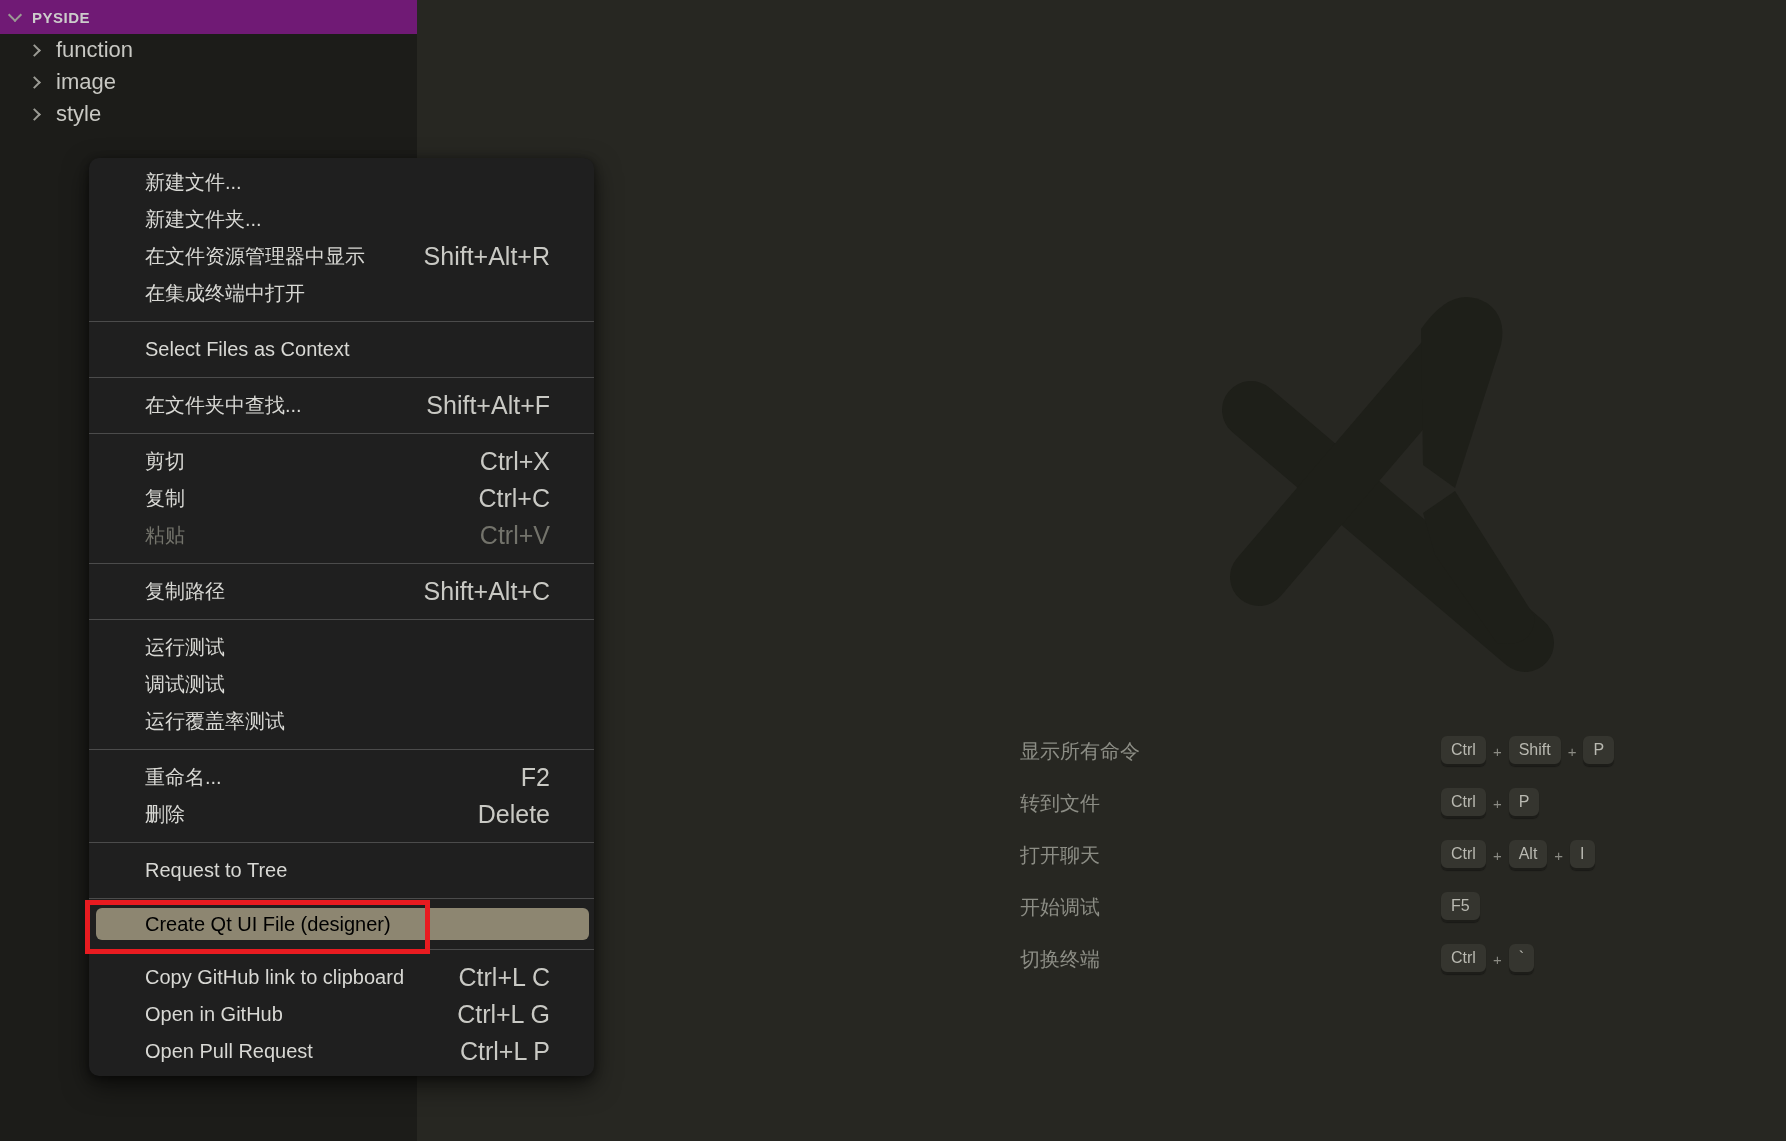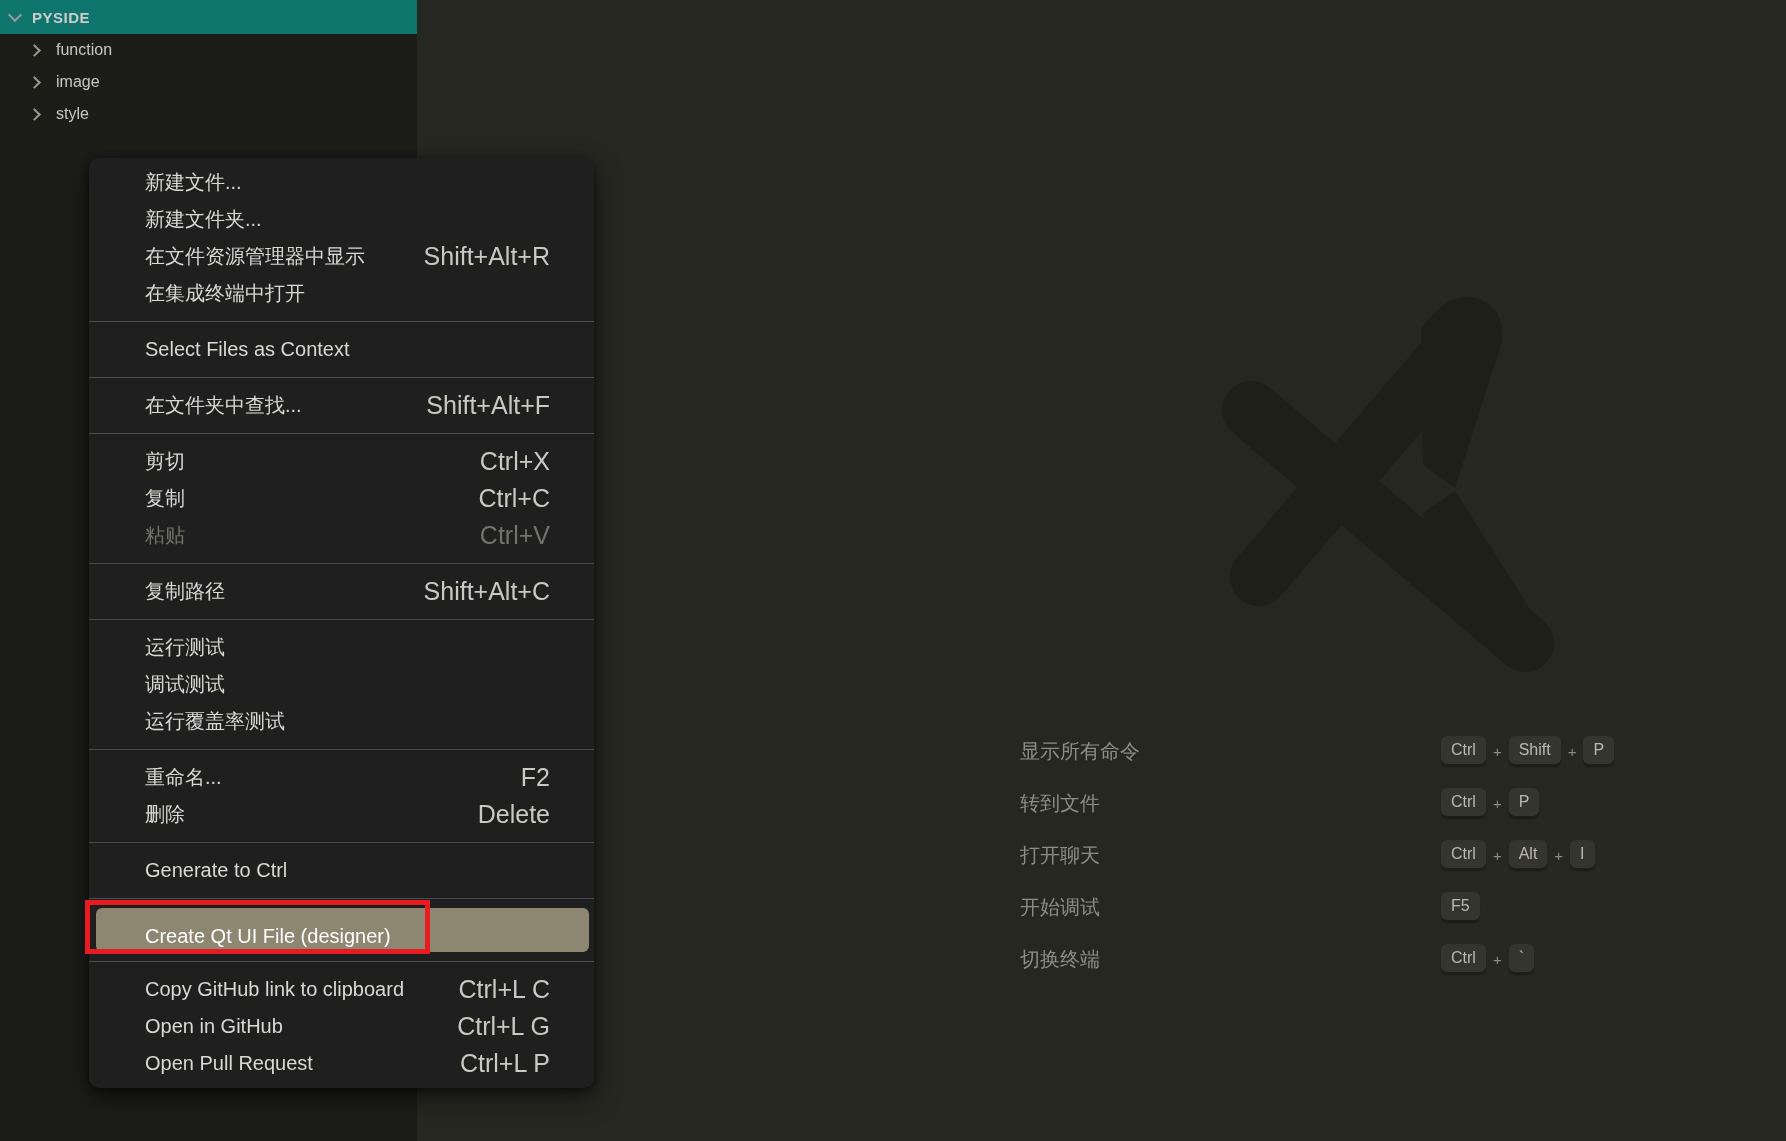--- a/index.html
+++ b/index.html
@@ -1,26 +1,26 @@
 <!DOCTYPE html>
 <html><head>
 <meta charset="utf-8">
 <style>
   html,body{margin:0;padding:0;background:#262621;}
   #stage{position:relative;width:1786px;height:1141px;overflow:hidden;
          background:#272722;font-family:"Liberation Sans",sans-serif;
          -webkit-font-smoothing:antialiased;}
   
   #explorer-header{position:absolute;left:0;top:0;width:417px;height:34px;
-    display:flex;align-items:center;background:#0f766e;color:#cccccb;
+    display:flex;align-items:center;background:#701a75;color:#cccccb;
     font-weight:bold;font-size:15px;letter-spacing:.5px;}
   #tree-panel{position:absolute;left:0;top:34px;width:417px;height:1107px;
     background:#1c1c19;}
   .tree-row{position:relative;height:32px;display:flex;align-items:center;
-    color:#c8c8c3;font-size:16px;cursor:pointer;box-sizing:border-box;}
+    color:#c8c8c3;font-size:22px;cursor:pointer;box-sizing:border-box;}
   .tree-row.selected{background:#45453a;border-top:1px solid #b7b295;
     border-bottom:1px solid #b7b295;height:34px;}
   .chev{display:inline-block;width:9px;height:9px;
     border-right:2px solid #9b9b94;border-bottom:2px solid #9b9b94;box-sizing:border-box;}
   .chev.right{transform:rotate(-45deg);margin:0 17px 0 30px;}
   .chev.down{transform:rotate(45deg);margin:-4px 12px 0 10px;width:10px;height:10px;}
   
   #logo{position:absolute;left:1195px;top:245px;width:360px;height:430px;}
   
   #watermark{position:absolute;left:1020px;top:725px;width:560px;}
@@ -32,22 +32,22 @@
     box-shadow:inset 0 -2px 0 rgba(0,0,0,.45),0 1px 1px rgba(0,0,0,.35);}
   .plus{color:#8b8b84;font-size:15px;margin:0 7px;}
   
   #menu{position:absolute;left:89px;top:158px;width:505px;background:#1f1f1f;
     border-radius:10px;padding:6px 0;box-sizing:border-box;
     box-shadow:0 10px 26px rgba(0,0,0,.55),0 2px 8px rgba(0,0,0,.45);}
   .menu-item{height:37px;display:flex;align-items:center;justify-content:space-between;
     padding:0 44px 0 56px;color:#d8d8d4;font-size:20px;cursor:pointer;white-space:nowrap;}
   .menu-item .sc{color:#c9c9c4;font-size:25px;margin-left:30px;}
   .menu-item.disabled,.menu-item.disabled .sc{color:#73736b;cursor:default;}
-  .menu-item.highlighted{position:relative;background:#8d8671;color:#ffffff;
-    border-radius:6px;margin:0 5px 0 7px;padding:12px 37px 0 49px;height:32px;}
+  .menu-item.highlighted{position:relative;background:#8d8671;color:#000000;
+    border-radius:6px;margin:0 5px 0 7px;padding:0 37px 0 49px;height:32px;}
   .menu-sep{height:1px;background:#4b4b4b;margin:9px 0;}
   
   #red-box{position:absolute;left:-11px;top:-8px;width:345px;height:54px;
     border:5px solid #e81b20;box-sizing:border-box;pointer-events:none;z-index:5;}
 </style>
 </head>
 <body>
 
 <div id="stage">
 
@@ -179,21 +179,21 @@
       <div class="menu-item">
         <span class="lbl">重命名...</span>
         <span class="sc">F2</span>
       </div>
       <div class="menu-item">
         <span class="lbl">删除</span>
         <span class="sc">Delete</span>
       </div>
       <div class="menu-sep"></div>
       <div class="menu-item">
-        <span class="lbl">Generate to Ctrl</span>
+        <span class="lbl">Request to Tree</span>
       </div>
       <div class="menu-sep"></div>
       <div class="menu-item highlighted">
         <span class="lbl">Create Qt UI File (designer)</span>
         <div id="red-box"></div>
       </div>
       <div class="menu-sep"></div>
       <div class="menu-item">
         <span class="lbl">Copy GitHub link to clipboard</span>
         <span class="sc">Ctrl+L C</span>

